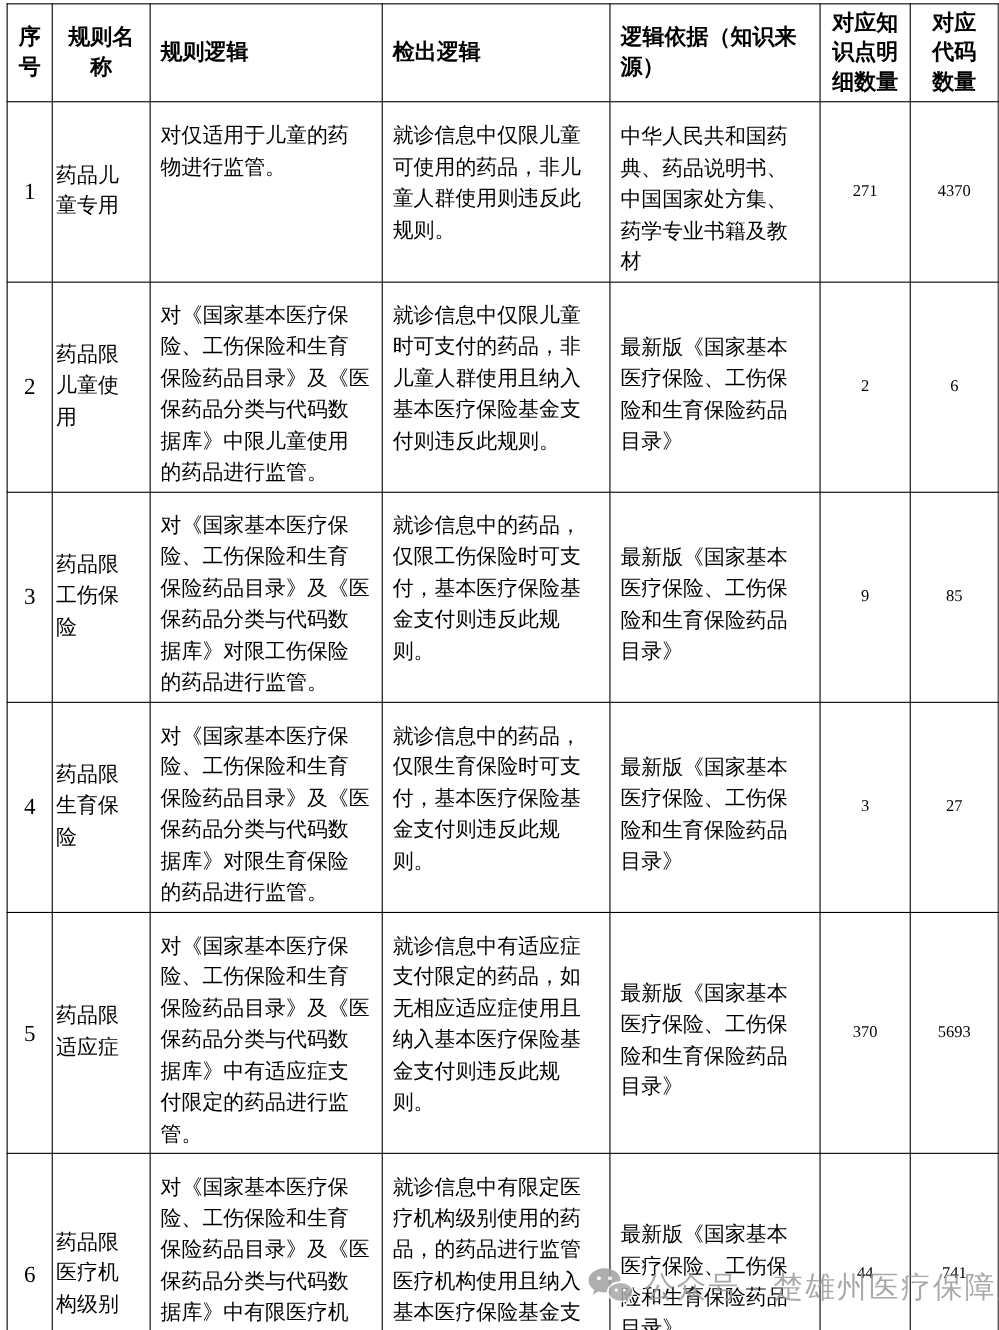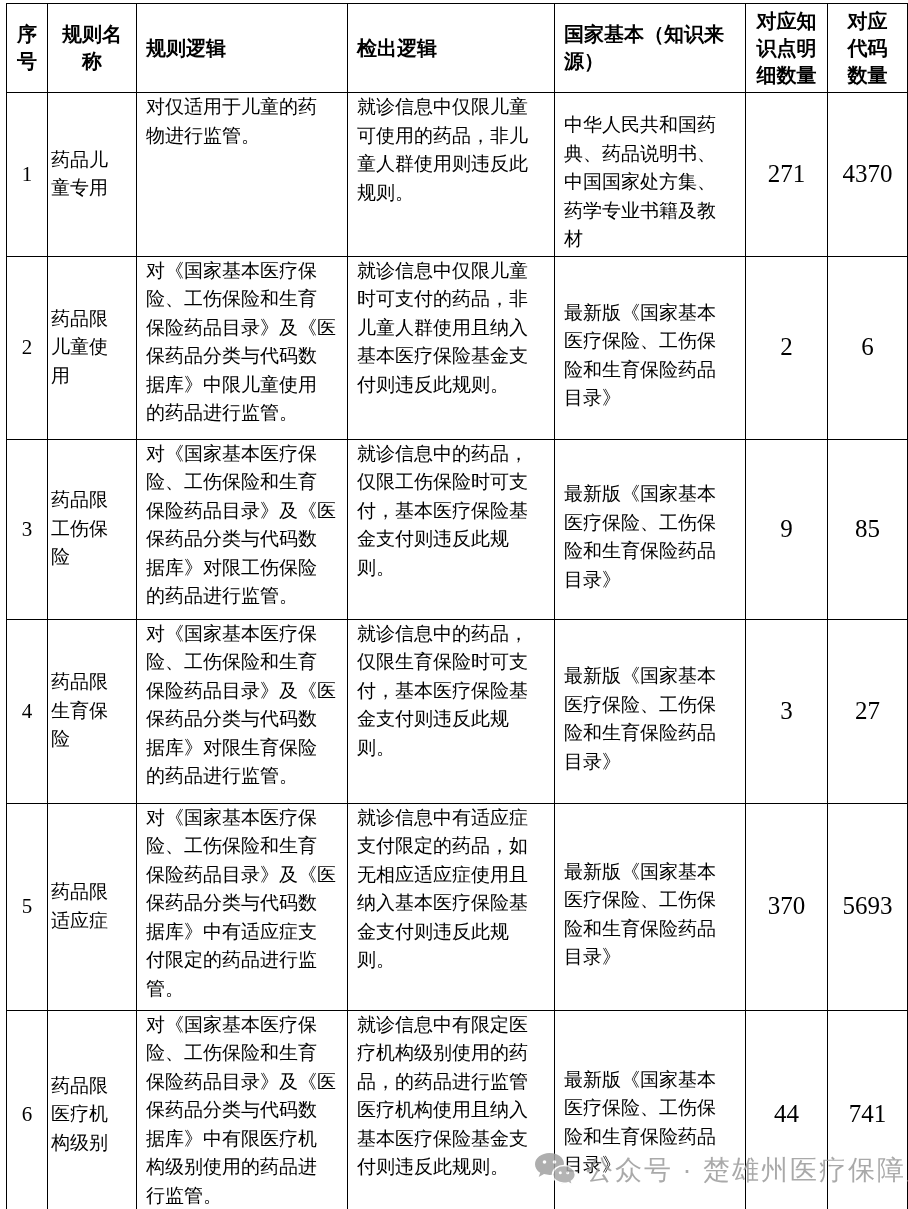--- a/index.html
+++ b/index.html
@@ -40,30 +40,30 @@
     text-align: center; vertical-align: middle;
     font-family: "Liberation Serif", serif;
     font-size: 21px;
   }
   td.name {
     text-align: left; vertical-align: middle;
     padding: 2px 3px;
   }
   td.rule, td.detect {
     text-align: left; vertical-align: top;
-    padding: 0 8px 2px 9px;
+    padding: 17px 8px 2px 9px;
   }
   td.basis {
     text-align: left; vertical-align: middle;
     padding: 18px 6px 2px 9px;
   }
   td.num {
     text-align: center; vertical-align: middle;
     font-family: "Liberation Serif", serif;
-    font-size: 25px;
+    font-size: 15px;
     white-space: normal;
   }
   tr.hdr   { height: 89px;  }
   tr.row-1 { height: 151px; }
   tr.row-2 { height: 183px; }
   tr.row-3 { height: 180px; }
   tr.row-4 { height: 184px; }
   tr.row-5 { height: 207px; }
   tr.row-6 { height: 209px; }
 
@@ -96,21 +96,21 @@
     <col style="width:80px">
   </colgroup>
   <thead>
     <tr class="hdr">
       <th>序
 号</th>
       <th>规则名
 称</th>
       <th class="left">规则逻辑</th>
       <th class="left">检出逻辑</th>
-      <th class="left">国家基本（知识来
+      <th class="left">逻辑依据（知识来
 源）</th>
       <th>对应知
 识点明
 细数量</th>
       <th>对应
 代码
 数量</th>
     </tr>
   </thead>
   <tbody>

